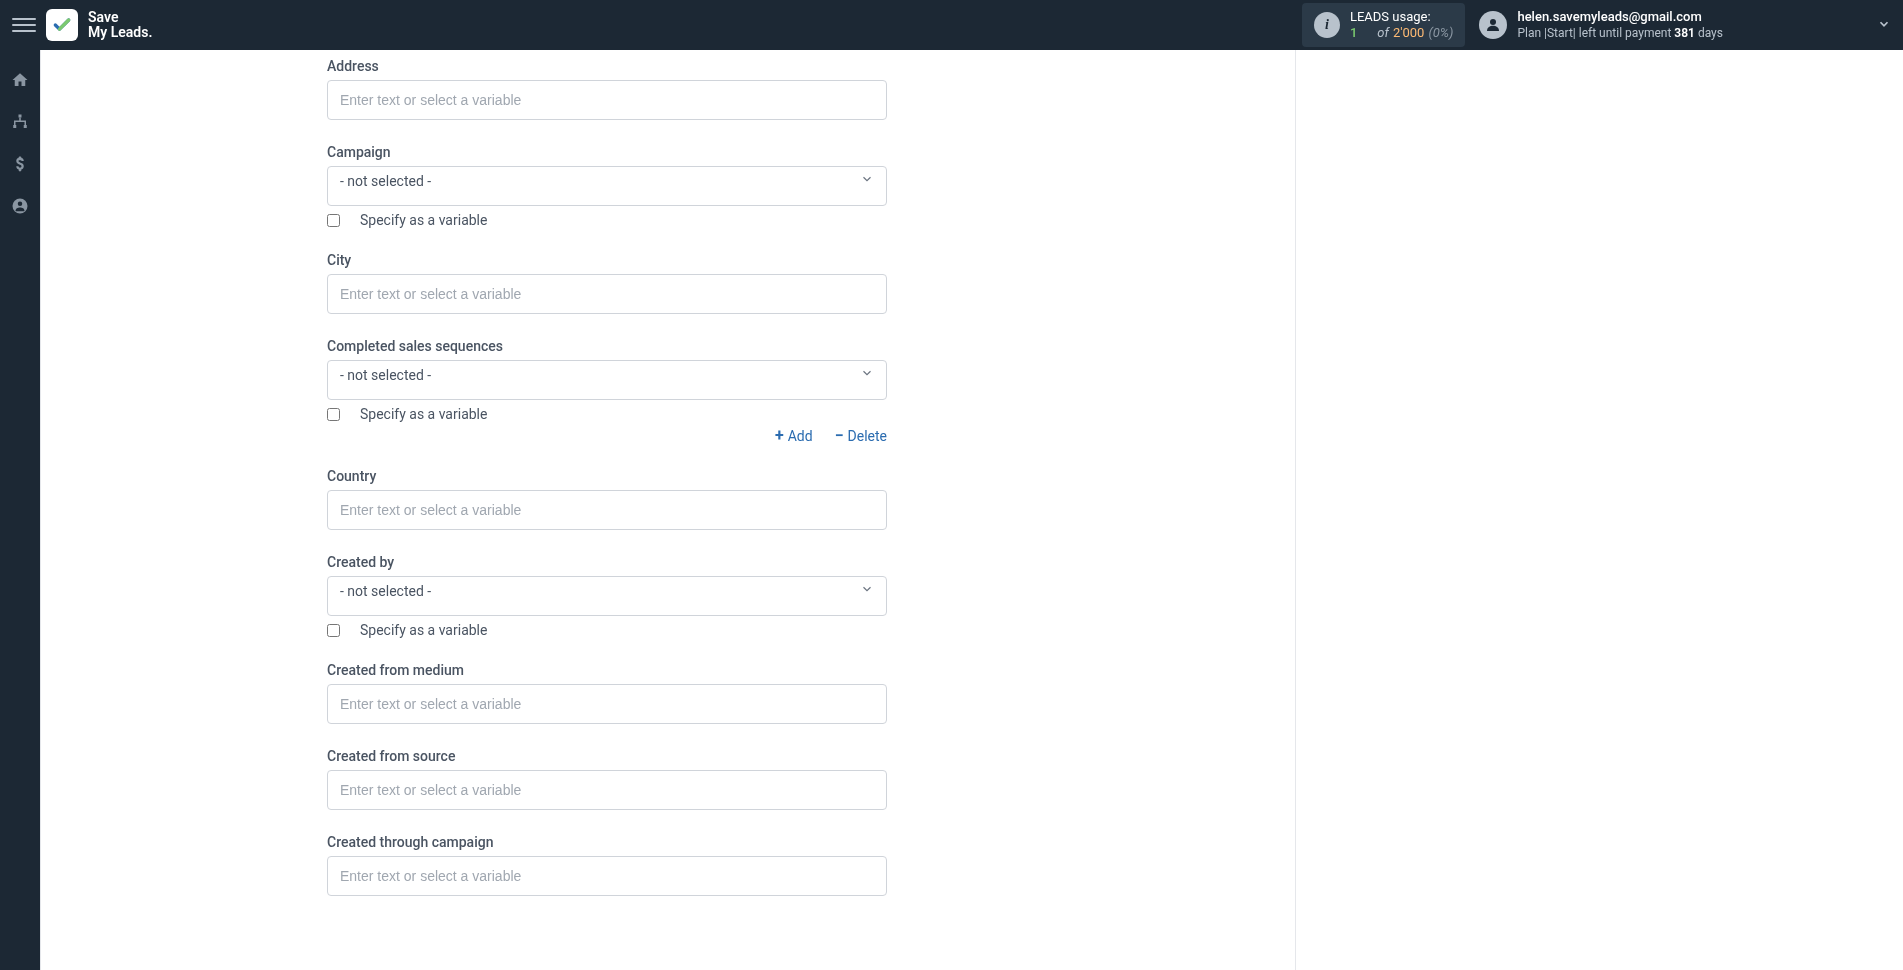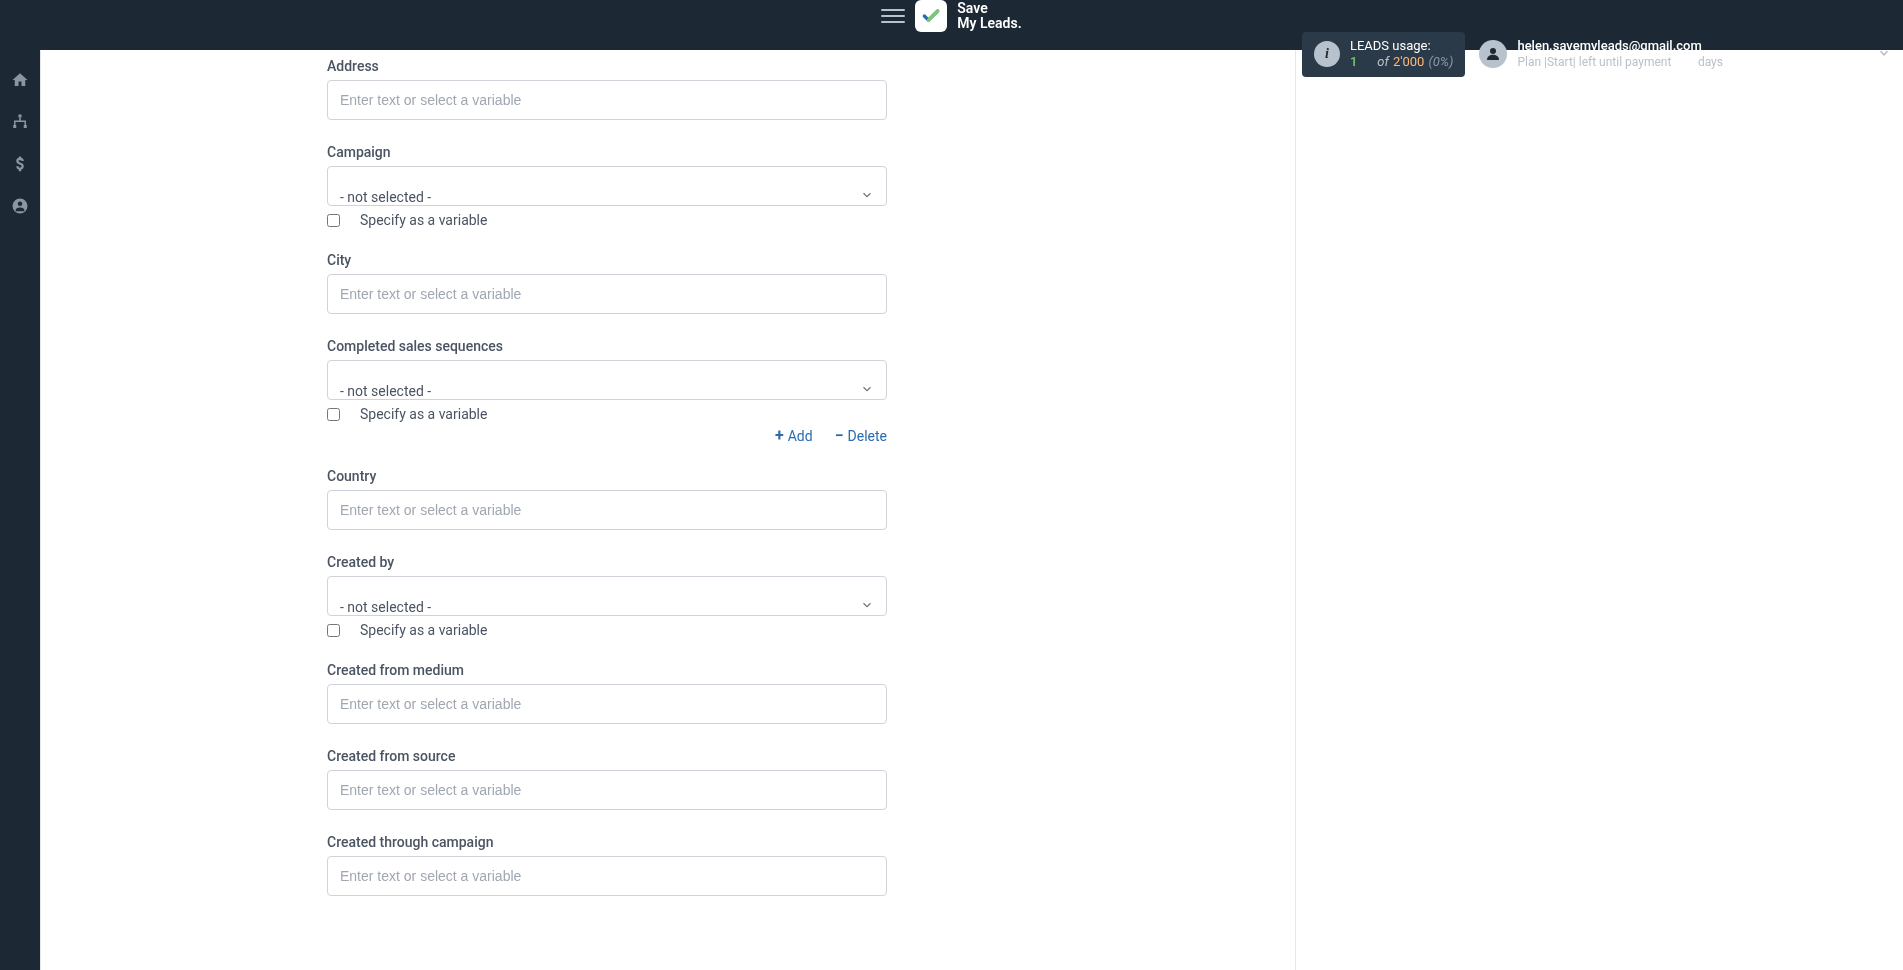--- a/index.html
+++ b/index.html
@@ -16,21 +16,20 @@
     
     
     .header {
       background: #1c2834;
       height: 50px;
       display: flex;
       align-items: center;
       padding: 0 12px;
       color: #fff;
       position: relative;
-      flex-direction: column;
     }
     .header-left {
       display: flex;
       align-items: center;
       gap: 10px;
     }
     .menu-toggle {
       width: 24px;
       height: 24px;
       display: flex;
@@ -187,21 +186,21 @@
       color: #4a5462;
       font-weight: 500;
       font-size: 14px;
       margin-bottom: 6px;
     }
     .text-input, .select-box {
       width: 100%;
       height: 40px;
       border: 1px solid #d0d4da;
       border-radius: 4px;
-      padding: 0 12px;
+      padding: 16px 12px;
       font-size: 14px;
       color: #333;
       background: #fff;
     }
     .text-input::placeholder { color: #a0a7b0; }
     .select-box {
       display: flex;
       align-items: flex-end;
       justify-content: space-between;
       cursor: pointer;

